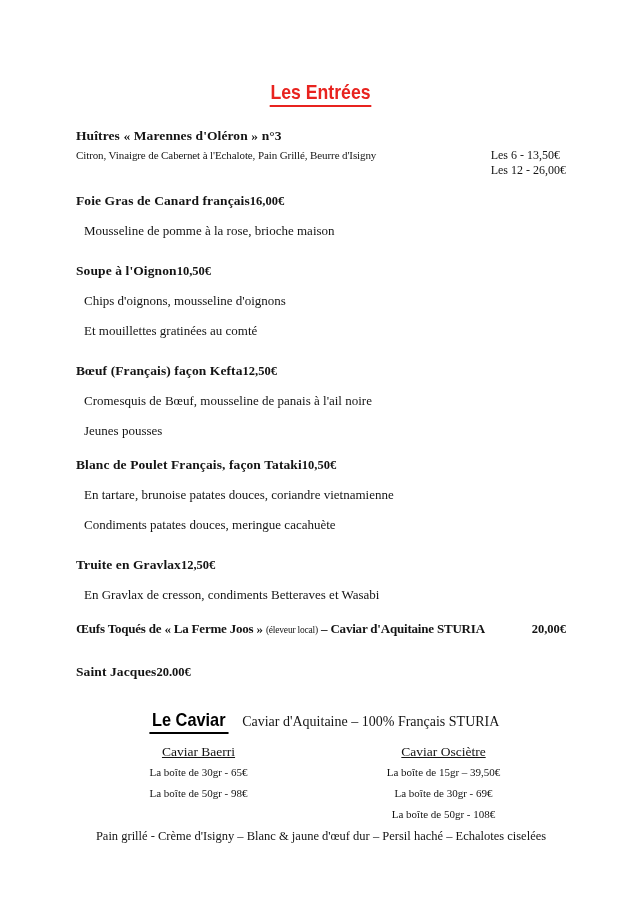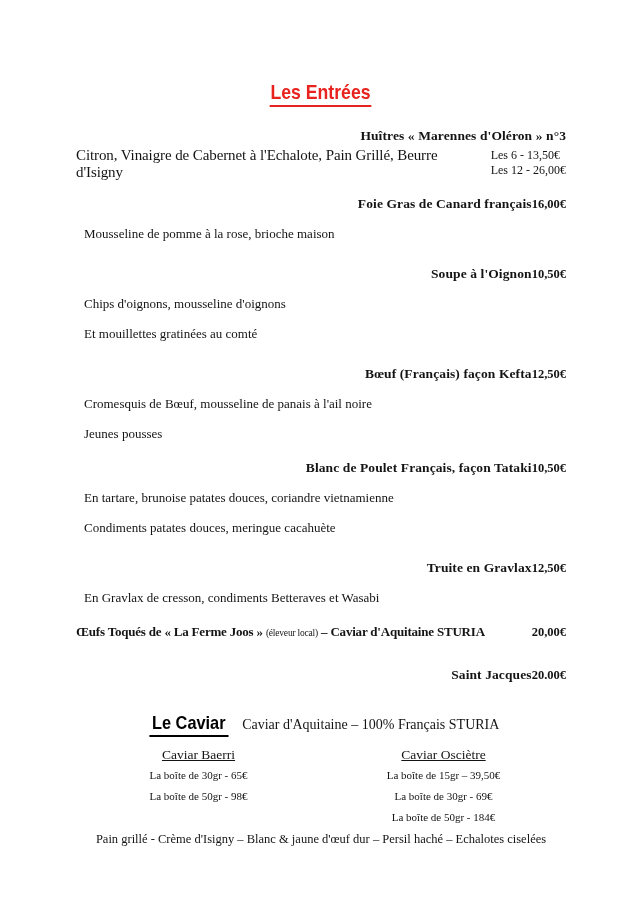--- a/index.html
+++ b/index.html
@@ -16,28 +16,28 @@
     letter-spacing:0px;
     color:#e8231f;
     border-bottom:2px solid #e8231f;
     padding:0 1px 1px 1px;
     transform:scaleX(0.84);
   }
 
   
   .item{margin:0 0 12px 0;}
   .item.gap-lg{margin-bottom:18px;}
-  .item-head{display:flex;justify-content:flex-end;align-items:baseline;}
+  .item-head{display:flex;justify-content:flex-start;align-items:baseline;}
   .item-name{font-weight:bold;font-size:13.5px;line-height:22px;letter-spacing:0.1px;}
   .item-price{font-weight:bold;font-size:12.5px;line-height:22px;white-space:nowrap;}
   .item-desc{margin:8px;font-size:13px;line-height:22px;}
 
   
   .oyster-row{display:flex;justify-content:space-between;align-items:flex-start;}
-  .oyster-desc{margin:0;font-size:15px;line-height:17px;letter-spacing:-0.1px;max-width:398px;}
+  .oyster-desc{margin:0;font-size:11px;line-height:17px;letter-spacing:-0.1px;max-width:398px;}
   .oyster-prices{font-size:12px;line-height:15px;font-weight:normal;white-space:nowrap;padding-top:1px;}
 
   
   .eggs-row{display:flex;justify-content:space-between;align-items:baseline;margin:6px 0 20px 0;}
   .eggs-name{font-size:13px;line-height:22px;letter-spacing:-0.2px;}
   .eggs-name .bold{font-weight:bold;}
   .eggs-name .note{font-size:9.5px;font-weight:normal;}
 
   
   .caviar{margin-top:26px;text-align:center;}
@@ -147,19 +147,19 @@
     <div class="caviar-cols">
       <div>
         <div class="caviar-col-title">Caviar Baerri</div>
         <p class="caviar-line">La boîte de 30gr - 65€</p>
         <p class="caviar-line">La boîte de 50gr - 98€</p>
       </div>
       <div>
         <div class="caviar-col-title">Caviar Osciètre</div>
         <p class="caviar-line">La boîte de 15gr – 39,50€</p>
         <p class="caviar-line">La boîte de 30gr - 69€</p>
-        <p class="caviar-line">La boîte de 50gr - 184€</p>
+        <p class="caviar-line">La boîte de 50gr - 108€</p>
       </div>
     </div>
     <div class="caviar-footer">Pain grillé - Crème d'Isigny – Blanc &amp; jaune d'œuf dur – Persil haché – Echalotes ciselées</div>
   </div>
 
 </div>
 
 </body></html>

